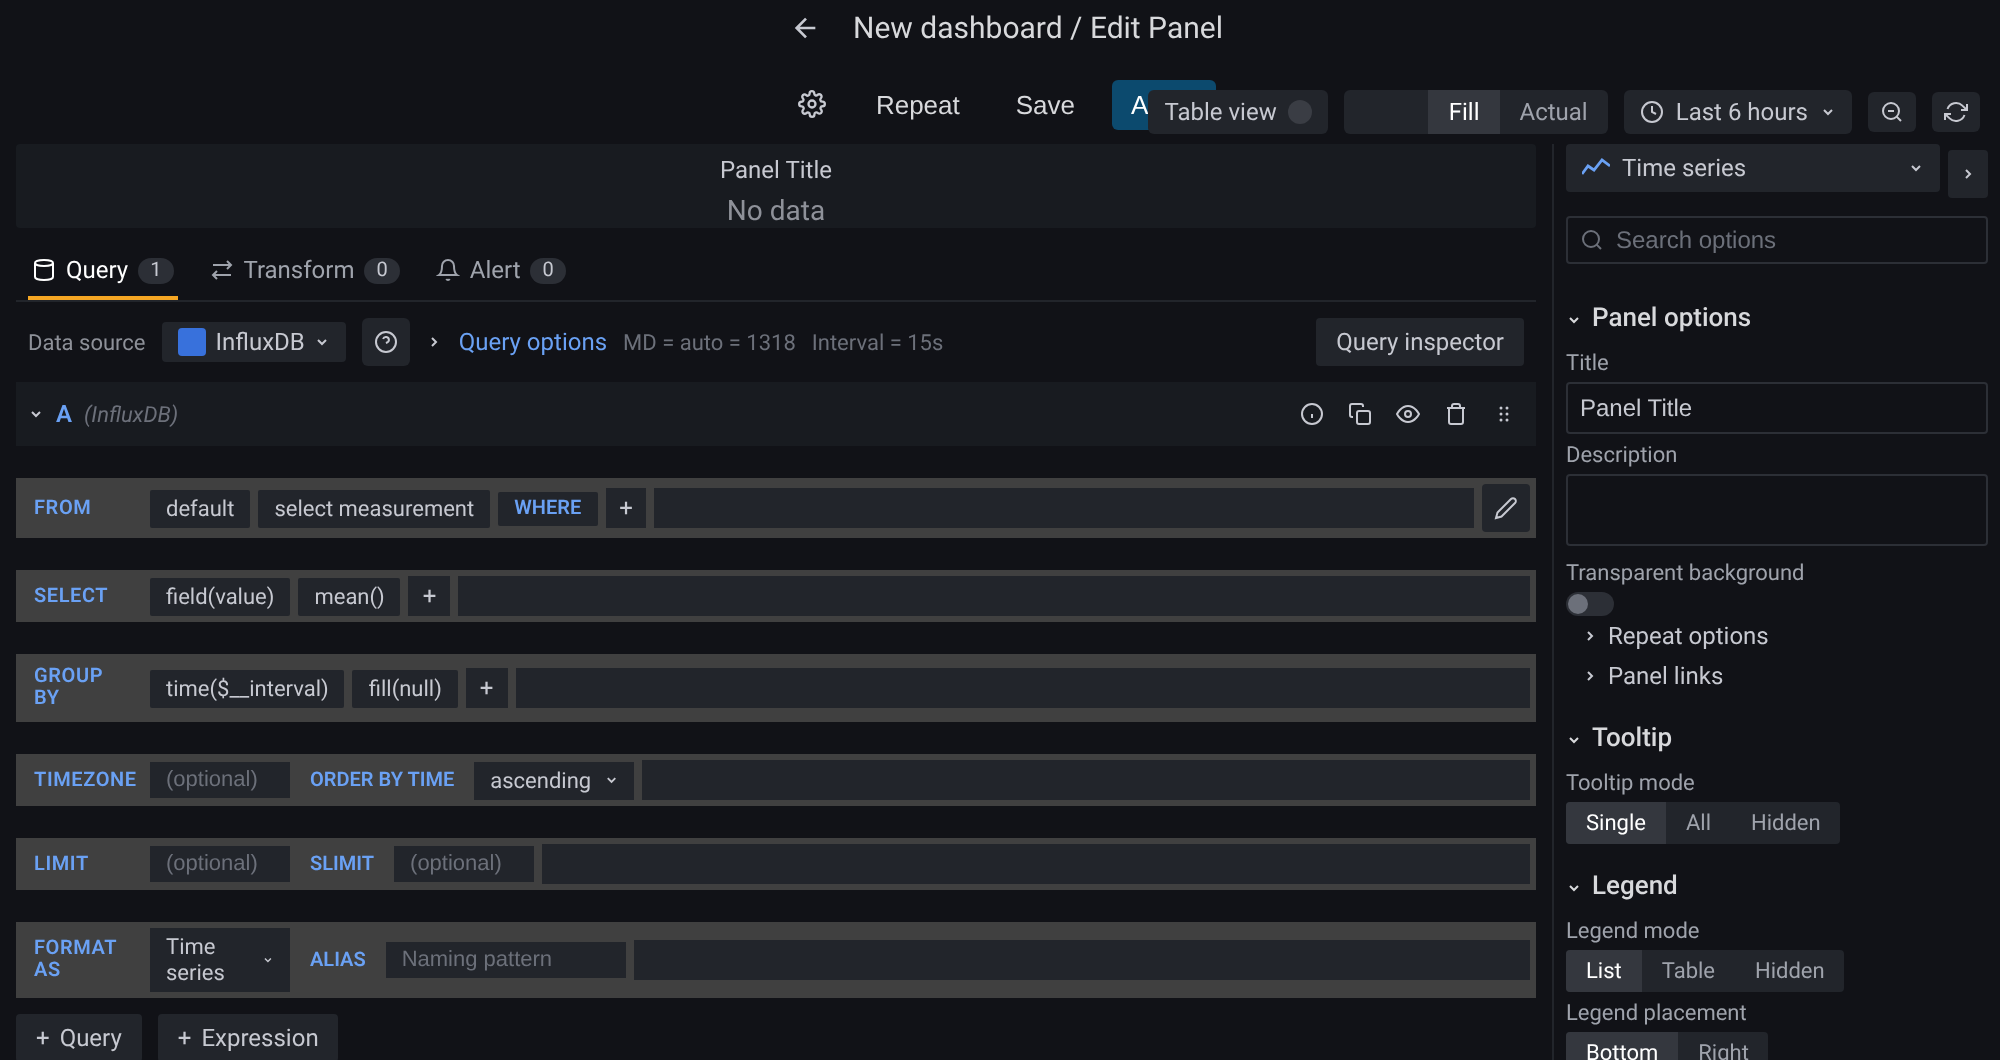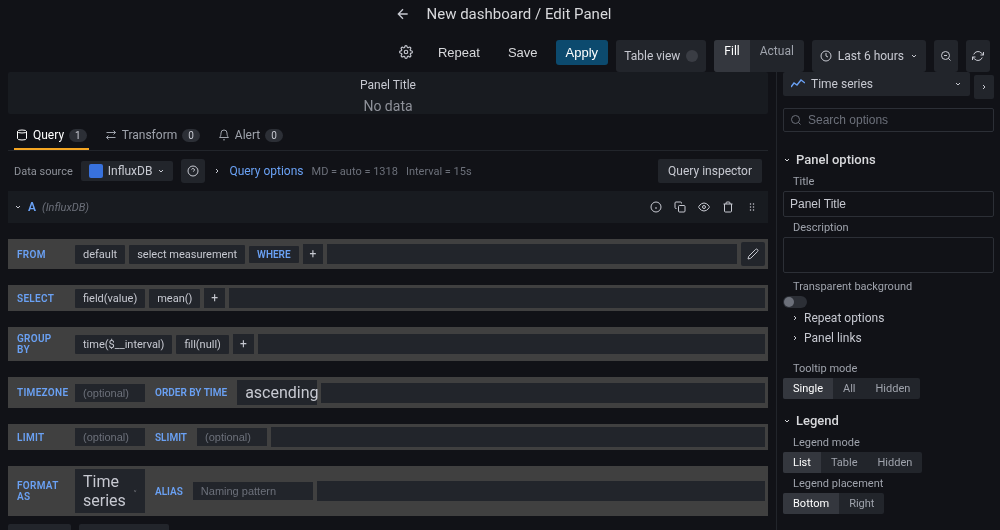--- a/index.html
+++ b/index.html
@@ -36,39 +36,40 @@
   cursor: pointer;
   color: #d8d9dc;
   background: transparent;
   border: none;
   font-size: 13px;
 }
 .btn-primary { background: #0c4a6e; color: #fff; }
 
 .toolbar {
   display: flex;
+  align-items: center;
   height: 32px;
   padding: 0 10px;
   gap: 8px;
 }
 .toolbar-left { flex: 1; }
 .pill {
   display: flex;
   align-items: center;
   background: #22252b;
   border-radius: 3px;
   padding: 4px 8px;
   gap: 6px;
   cursor: pointer;
   font-size: 12px;
   color: #c7c9d1;
 }
 .pill-group { display: flex; background: #22252b; border-radius: 3px; overflow: hidden; }
 .pill-group .seg { padding: 4px 10px; cursor: pointer; color: #9fa3ac; }
-.pill-group .seg.active { background: #34373e; color: #fff; }
+.pill-group .seg.active { background: #34373e; color: #fff; margin-left: 42px; }
 .toggle-dot { width: 12px; height: 12px; border-radius: 50%; background: #3a3d44; }
 
 .main-wrap { display: flex; height: calc(530px - 72px); }
 .left-col { flex: 1; min-width: 0; display: flex; flex-direction: column; padding: 0 0 0 8px; }
 .right-col { width: 224px; display: flex; flex-direction: column; border-left: 1px solid #22252b; padding-left: 6px; padding-right: 6px; }
 
 .panel-preview {
   background: #181b20;
   border-radius: 2px;
   height: 210px;
@@ -108,42 +109,42 @@
 
 .query-builder { margin-right: 8px; }
 .qb-row { display: flex; align-items: center; gap: 4px; background: #404040; margin-top: 16px; padding: 3px; min-height: 26px; }
 .qb-label { width: 60px; padding: 3px 6px; color: #6aa1f4; font-size: 10px; font-weight: 600; letter-spacing: 0.3px; }
 .qb-label-inline { padding: 3px 6px; color: #6aa1f4; font-size: 10px; font-weight: 600; }
 .qb-seg { background: #22252b; padding: 3px 8px; border-radius: 1px; cursor: pointer; font-size: 11px; color: #c7c9d1; }
 .qb-seg.kw { color: #6aa1f4; font-weight: 600; font-size: 10px; }
 .qb-add { background: #22252b; padding: 3px 7px; cursor: pointer; color: #c7c9d1; }
 .qb-input { background: #22252b; border: none; color: #c7c9d1; padding: 3px 8px; font-size: 11px; flex: 1; outline: none; min-width: 0; }
 .qb-input::placeholder { color: #6c707a; }
-.qb-select { background: #22252b; padding: 3px 8px; display: flex; align-items: center; gap: 6px; cursor: pointer; font-size: 16px; }
+.qb-select { background: #22252b; padding: 3px 8px; display: flex; align-items: center; gap: 6px; cursor: pointer; font-size: 11px; }
 .qb-fill { flex: 1; background: #22252b; min-height: 20px; }
 .pencil-btn { width: 24px; height: 24px; background: #22252b; display: flex; align-items: center; justify-content: center; cursor: pointer; border-radius: 2px; margin-left: auto; }
 
 .bottom-buttons { display: flex; gap: 8px; padding: 8px 0 0 0; }
 .add-btn { background: #22252b; padding: 5px 10px; border-radius: 2px; cursor: pointer; font-size: 12px; display: flex; align-items: center; gap: 5px; }
 
 
 .vis-picker { display: flex; align-items: center; background: #22252b; border-radius: 2px; padding: 5px 8px; gap: 6px; cursor: pointer; margin-bottom: 6px; }
 .vis-icon { width: 14px; height: 10px; display: inline-block; }
 .vis-nav { width: 20px; height: 24px; display: flex; align-items: center; justify-content: center; background: #22252b; border-radius: 2px; cursor: pointer; margin-left: 4px; }
 .vis-row { display: flex; align-items: center; margin-bottom: 6px; }
 
 .search-box { display: flex; align-items: center; gap: 6px; background: #111217; border: 1px solid #2c2f36; border-radius: 2px; padding: 4px 6px; margin-bottom: 6px; }
 .search-input { background: transparent; border: none; outline: none; color: #c7c9d1; flex: 1; font-size: 12px; }
 .search-input::placeholder { color: #6c707a; }
 
 .side-tabs { display: flex; background: #22252b; border-radius: 2px; overflow: hidden; margin-bottom: 10px; }
 
 .section { margin-bottom: 10px; }
 .section-header { display: flex; align-items: center; gap: 5px; padding: 4px 0; cursor: pointer; font-size: 13px; color: #d8d9dc; font-weight: 500; }
-.field-label { font-size: 11px; color: #9fa3ac; margin: 4px 10px 3px; }
+.field-label { font-size: 11px; color: #9fa3ac; margin: 4px 0 3px; }
 .text-input { width: 100%; background: #111217; border: 1px solid #2c2f36; color: #c7c9d1; padding: 5px 6px; font-size: 12px; border-radius: 2px; outline: none; }
 .textarea { width: 100%; height: 36px; background: #111217; border: 1px solid #2c2f36; border-radius: 2px; resize: none; outline: none; color: #c7c9d1; padding: 4px; font-size: 12px; }
 .toggle { width: 24px; height: 12px; background: #2c2f36; border-radius: 6px; position: relative; cursor: pointer; }
 .toggle::after { content: ''; position: absolute; left: 1px; top: 1px; width: 10px; height: 10px; background: #6c707a; border-radius: 50%; }
 .sub-section { display: flex; align-items: center; gap: 5px; padding: 3px 0 3px 8px; font-size: 12px; color: #c7c9d1; cursor: pointer; }
 .radio-group { display: flex; background: #22252b; border-radius: 2px; overflow: hidden; width: fit-content; }
 .radio-opt { padding: 4px 10px; cursor: pointer; font-size: 11px; color: #9fa3ac; }
 .radio-opt.active { background: #34373e; color: #fff; }
 
 svg { display: block; }
@@ -435,20 +436,26 @@
       </div>
       <div class="sub-section">
         <svg class="chev" viewBox="0 0 24 24" fill="none" stroke="currentColor" stroke-width="3">
             <path d="M9 18l6-6-6-6"></path>
           </svg>
         <span>Panel links</span>
       </div>
     </div>
 
     <div class="section">
+      <div class="section-header">
+        <svg class="chev" viewBox="0 0 24 24" fill="none" stroke="currentColor" stroke-width="3">
+            <path d="M6 9l6 6 6-6"></path>
+          </svg>
+        <span>Tooltip</span>
+      </div>
       <div class="field-label">Tooltip mode</div>
       <div class="radio-group">
         <div class="radio-opt active">Single</div>
         <div class="radio-opt">All</div>
         <div class="radio-opt">Hidden</div>
       </div>
     </div>
 
     <div class="section">
       <div class="section-header">

